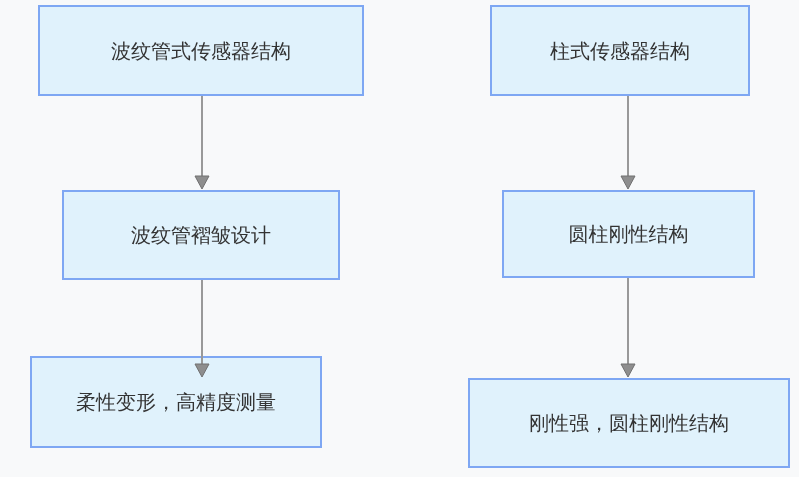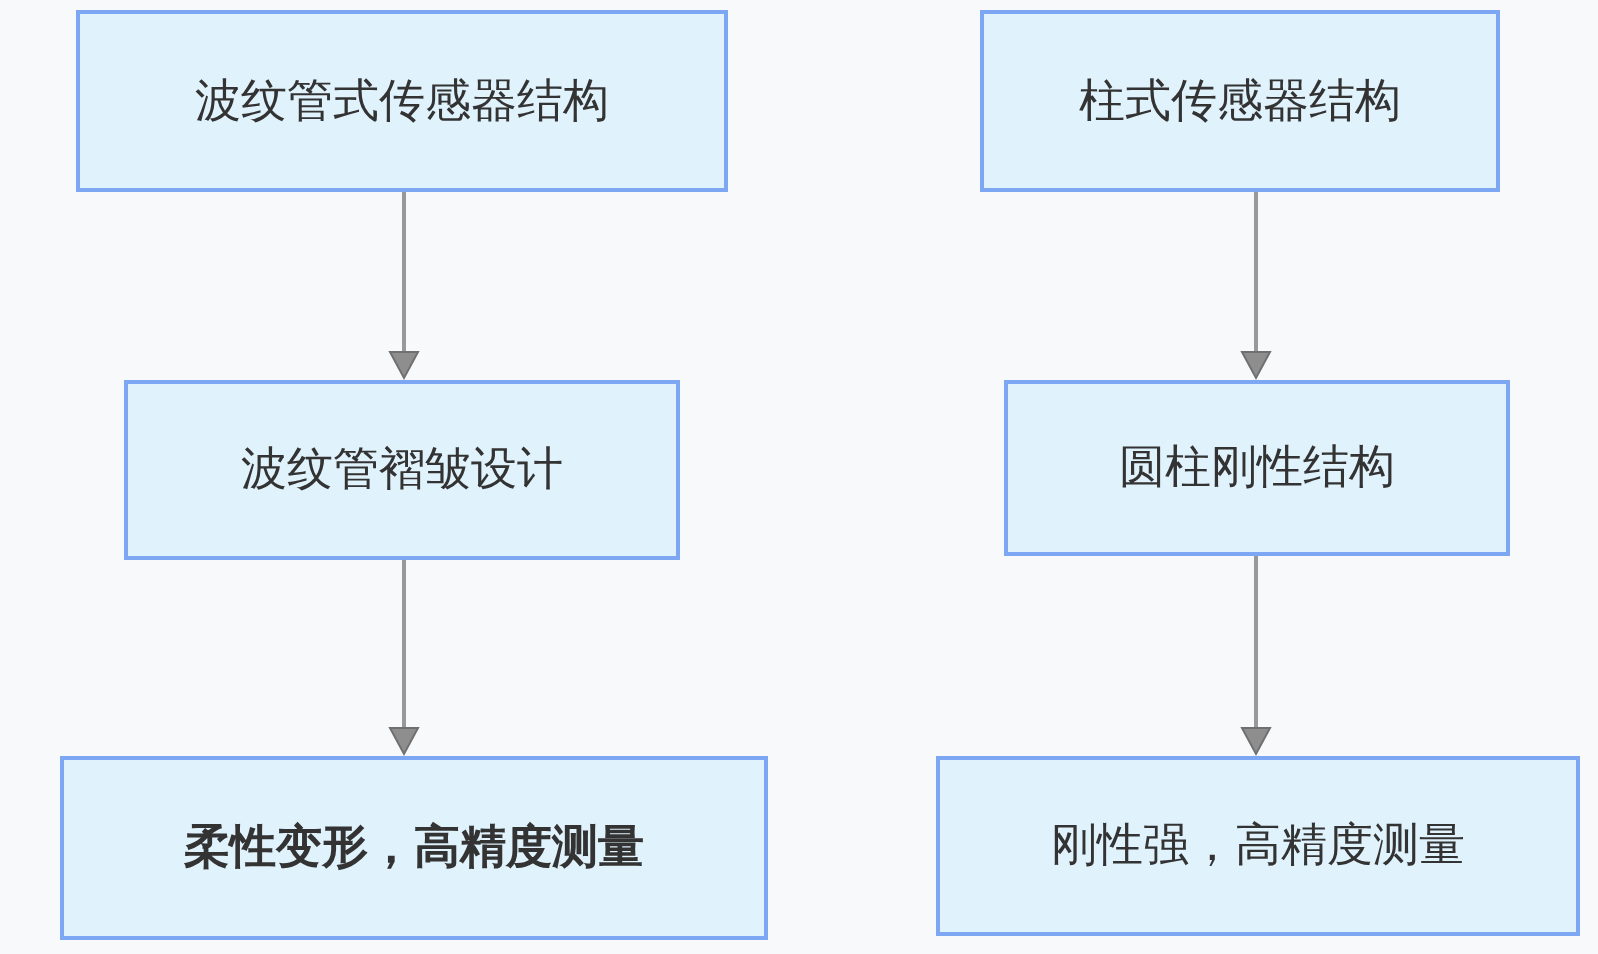--- a/index.html
+++ b/index.html
@@ -25,27 +25,27 @@
   }
   .node {
     position: absolute;
     display: flex;
     align-items: center;
     justify-content: center;
     text-align: center;
     background: var(--node-fill);
     border: 2px solid var(--node-border);
     color: var(--node-text);
-    font-size: 23px;
+    font-size: 20px;
     line-height: 1.2;
     white-space: nowrap;
   }
   .node-l1 { left: 38px;  top: 5px;   width: 326px; height: 91px; }
   .node-l2 { left: 62px;  top: 190px; width: 278px; height: 90px; text-align: right; }
-  .node-l3 { left: 30px;  top: 378px; width: 354px; height: 92px; font-weight: bold; }
+  .node-l3 { left: 30px;  top: 356px; width: 292px; height: 92px; }
   .node-r1 { left: 490px; top: 5px;   width: 260px; height: 91px; }
   .node-r2 { left: 502px; top: 190px; width: 253px; height: 88px; }
   .node-r3 { left: 468px; top: 378px; width: 322px; height: 90px; }
   .arrow { position: absolute; overflow: visible; }
   .arrow line {
     stroke: var(--arrow-line);
     stroke-width: 2;
   }
   .arrow polygon {
     fill: var(--arrow-fill);
@@ -65,21 +65,21 @@
   <div class="node node-l1">波纹管式传感器结构</div>
 
   <div class="node node-l2">波纹管褶皱设计</div>
 
   <div class="node node-l3">柔性变形，高精度测量</div>
 
   <div class="node node-r2">圆柱刚性结构</div>
 
   <div class="node node-r1">柱式传感器结构</div>
 
-  <div class="node node-r3">刚性强，高精度测量</div>
+  <div class="node node-r3">刚性强，圆柱刚性结构</div>
 
   <svg class="arrow arrow-l1" width="18" height="94" viewBox="0 0 18 94">
     <line x1="9" y1="0" x2="9" y2="80"></line>
     <polygon points="2,80 16,80 9,93"></polygon>
   </svg>
 
   <svg class="arrow arrow-l2" width="18" height="98" viewBox="0 0 18 98">
     <line x1="9" y1="0" x2="9" y2="84"></line>
     <polygon points="2,84 16,84 9,97"></polygon>
   </svg>

